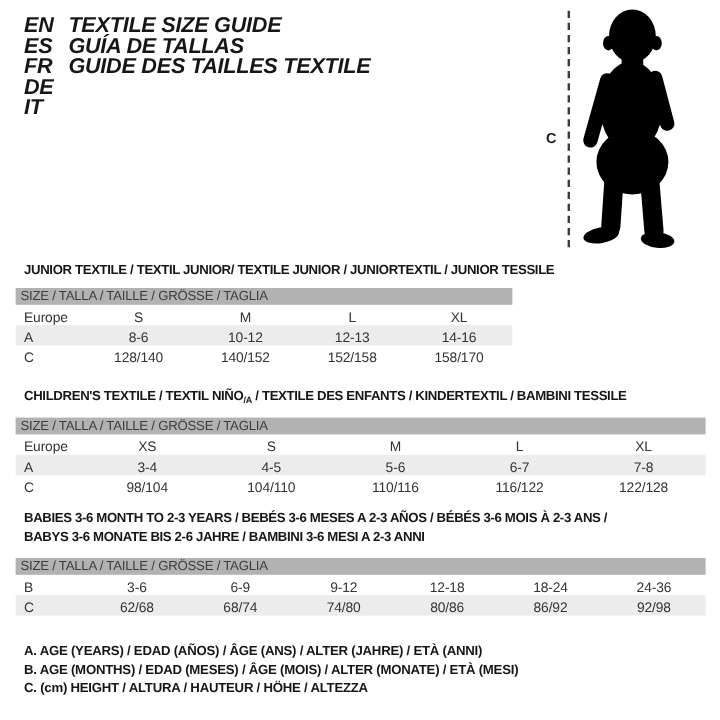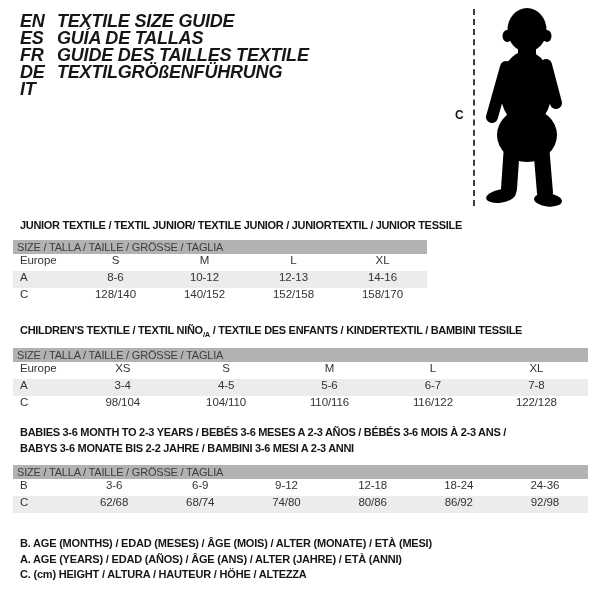--- a/index.html
+++ b/index.html
@@ -35,21 +35,21 @@
     letter-spacing: -0.3px; white-space: nowrap;
   }
   .section-title sub { font-size: 7.5px; letter-spacing: -0.2px; }
   .stable { position: absolute; left: 13px; }
   .size-bar {
     height: 14px; line-height: 14px;
     background: var(--header_bar);
     color: #3d3d3d; font-size: 11px; letter-spacing: -0.2px;
     padding-left: 4px; white-space: nowrap; overflow: hidden;
   }
-  .trow { display: flex; height: 17px; align-items: flex-start; font-size: 11.5px; color: var(--table_ink); letter-spacing: -0.1px; }
+  .trow { display: flex; height: 17px; align-items: flex-end; font-size: 11.5px; color: var(--table_ink); letter-spacing: -0.1px; }
   .trow.shaded { background: var(--row_alt); }
   .tlabel { flex: 0 0 58px; padding-left: 7px; }
   .tcell { flex: 1 1 0; text-align: center; }
 
   
   .footnotes { position: absolute; left: 20px; top: 536px; }
   .footnote-line { font-weight: bold; font-size: 11px; line-height: 15.5px; letter-spacing: -0.2px; white-space: nowrap; }
 </style>
 </head>
 <body>
@@ -64,21 +64,20 @@
       <div class="lang-row">
         <span class="lang-code">ES</span>
         <span class="lang-label">GUÍA DE TALLAS</span>
       </div>
       <div class="lang-row">
         <span class="lang-code">FR</span>
         <span class="lang-label">GUIDE DES TAILLES TEXTILE</span>
       </div>
       <div class="lang-row">
         <span class="lang-code">DE</span>
-        <span class="lang-label">TEXTILGRÖßENFÜHRUNG</span>
       </div>
       <div class="lang-row">
         <span class="lang-code">IT</span>
       </div>
     </header>
 
   <div class="dash-line"></div>
   <div class="c-label">C</div>
 
   <svg class="baby-svg" width="90" height="202" viewBox="0 0 90 202" aria-hidden="true">
@@ -151,21 +150,21 @@
           <div class="tlabel">C</div>
           <div class="tcell">98/104</div>
           <div class="tcell">104/110</div>
           <div class="tcell">110/116</div>
           <div class="tcell">116/122</div>
           <div class="tcell">122/128</div>
         </div>
       </div>
       <div class="section-title" style="top: 424px;">
         <div class="title-line"><span>BABIES 3-6 MONTH TO 2-3 YEARS / BEBÉS 3-6 MESES A 2-3 AÑOS / BÉBÉS 3-6 MOIS À 2-3 ANS /</span></div>
-        <div class="title-line"><span>BABYS 3-6 MONATE BIS 2-2 JAHRE / BAMBINI 3-6 MESI A 2-3 ANNI</span></div>
+        <div class="title-line"><span>BABYS 3-6 MONATE BIS 2-6 JAHRE / BAMBINI 3-6 MESI A 2-3 ANNI</span></div>
       </div>
       <div class="stable" style="top: 465px; width: 575px;">
         <div class="size-bar">SIZE / TALLA / TAILLE / GRÖSSE / TAGLIA</div>
         <div class="trow">
           <div class="tlabel">B</div>
           <div class="tcell">3-6</div>
           <div class="tcell">6-9</div>
           <div class="tcell">9-12</div>
           <div class="tcell">12-18</div>
           <div class="tcell">18-24</div>
@@ -177,18 +176,18 @@
           <div class="tcell">68/74</div>
           <div class="tcell">74/80</div>
           <div class="tcell">80/86</div>
           <div class="tcell">86/92</div>
           <div class="tcell">92/98</div>
         </div>
       </div>
     </main>
 
   <footer class="footnotes">
+      <div class="footnote-line">A. AGE (YEARS) / EDAD (AÑOS) / ÂGE (ANS) / ALTER (JAHRE) / ETÀ (ANNI)</div>
       <div class="footnote-line">B. AGE (MONTHS) / EDAD (MESES) / ÂGE (MOIS) / ALTER (MONATE) / ETÀ (MESI)</div>
-      <div class="footnote-line">A. AGE (YEARS) / EDAD (AÑOS) / ÂGE (ANS) / ALTER (JAHRE) / ETÀ (ANNI)</div>
       <div class="footnote-line">C. (cm) HEIGHT / ALTURA / HAUTEUR / HÖHE / ALTEZZA</div>
     </footer>
 
 </div>
 
 </body></html>

